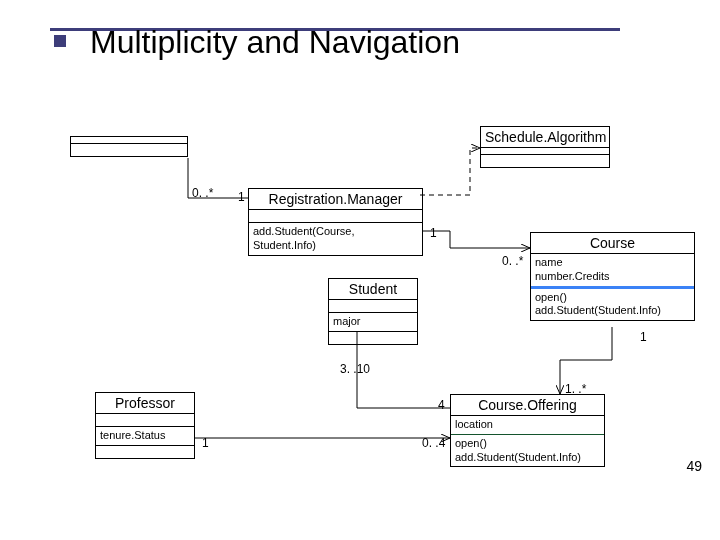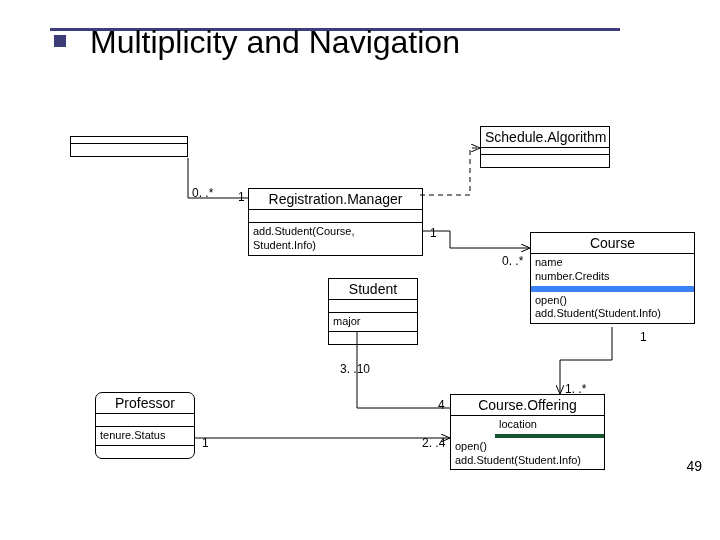--- a/index.html
+++ b/index.html
@@ -35,57 +35,57 @@
   </div>
 
   <div class="box" style="left:480px;top:126px;width:130px;">
     <div class="hd">Schedule.Algorithm</div>
     <div class="sep"></div>
       <div class="body"></div>
   </div>
 
   <div class="box" style="left:530px;top:232px;width:165px;">
     <div class="hd">Course</div>
-    <div class="body" style="border-bottom:6px solid #3b82f6;white-space:pre;">name
+    <div class="body" style="border-bottom:3px solid #3b82f6;white-space:pre;">name
 number.Credits</div>
     <div class="body" style="white-space:pre;">open()
 add.Student(Student.Info)</div>
   </div>
 
   <div class="box" style="left:310px;top:278px;width:90px;margin-left:18px;">
     <div class="hd">Student</div>
     <div class="body" style="border-bottom:1px solid #000;height:4px;"></div>
     <div class="body">major</div>
     <div class="body" style="border-top:1px solid #000;height:4px;"></div>
   </div>
 
-  <div class="box" style="left:95px;top:392px;width:100px;border-radius:7px;">
+  <div class="box" style="left:95px;top:392px;width:100px;">
     <div class="hd">Professor</div>
     <div class="body" style="border-bottom:1px solid #000;height:4px;"></div>
     <div class="body">tenure.Status</div>
     <div class="body" style="border-top:1px solid #000;height:4px;"></div>
   </div>
 
   <div class="box" style="left:450px;top:394px;width:155px;">
     <div class="hd">Course.Offering</div>
-    <div class="body" style="border-bottom:4px solid #14532d;margin-left:44px;">location</div>
+    <div class="body" style="border-bottom:1px solid #14532d;">location</div>
     <div class="body" style="white-space:pre;">open()
 add.Student(Student.Info)</div>
   </div>
 
   <div class="mult" style="left:192px;top:186px;">0. .*</div>
   <div class="mult" style="left:238px;top:190px;">1</div>
   <div class="mult" style="left:430px;top:226px;">1</div>
   <div class="mult" style="left:502px;top:254px;">0. .*</div>
   <div class="mult" style="left:640px;top:330px;">1</div>
   <div class="mult" style="left:565px;top:382px;">1. .*</div>
   <div class="mult" style="left:340px;top:362px;">3. .10</div>
   <div class="mult" style="left:438px;top:398px;">4</div>
   <div class="mult" style="left:202px;top:436px;">1</div>
-  <div class="mult" style="left:422px;top:436px;">2. .4</div>
+  <div class="mult" style="left:422px;top:436px;">0. .4</div>
 
   <svg class="lines">
     <defs>
       <marker id="arr" markerWidth="10" markerHeight="8" refX="9" refY="4" orient="auto">
         <path d="M0,0 L9,4 L0,8" fill="none" stroke="#000" stroke-width="1"></path>
       </marker>
     </defs>
 
     <path d="M188,158 L188,198 L248,198" fill="none" stroke="#000"></path>
 

